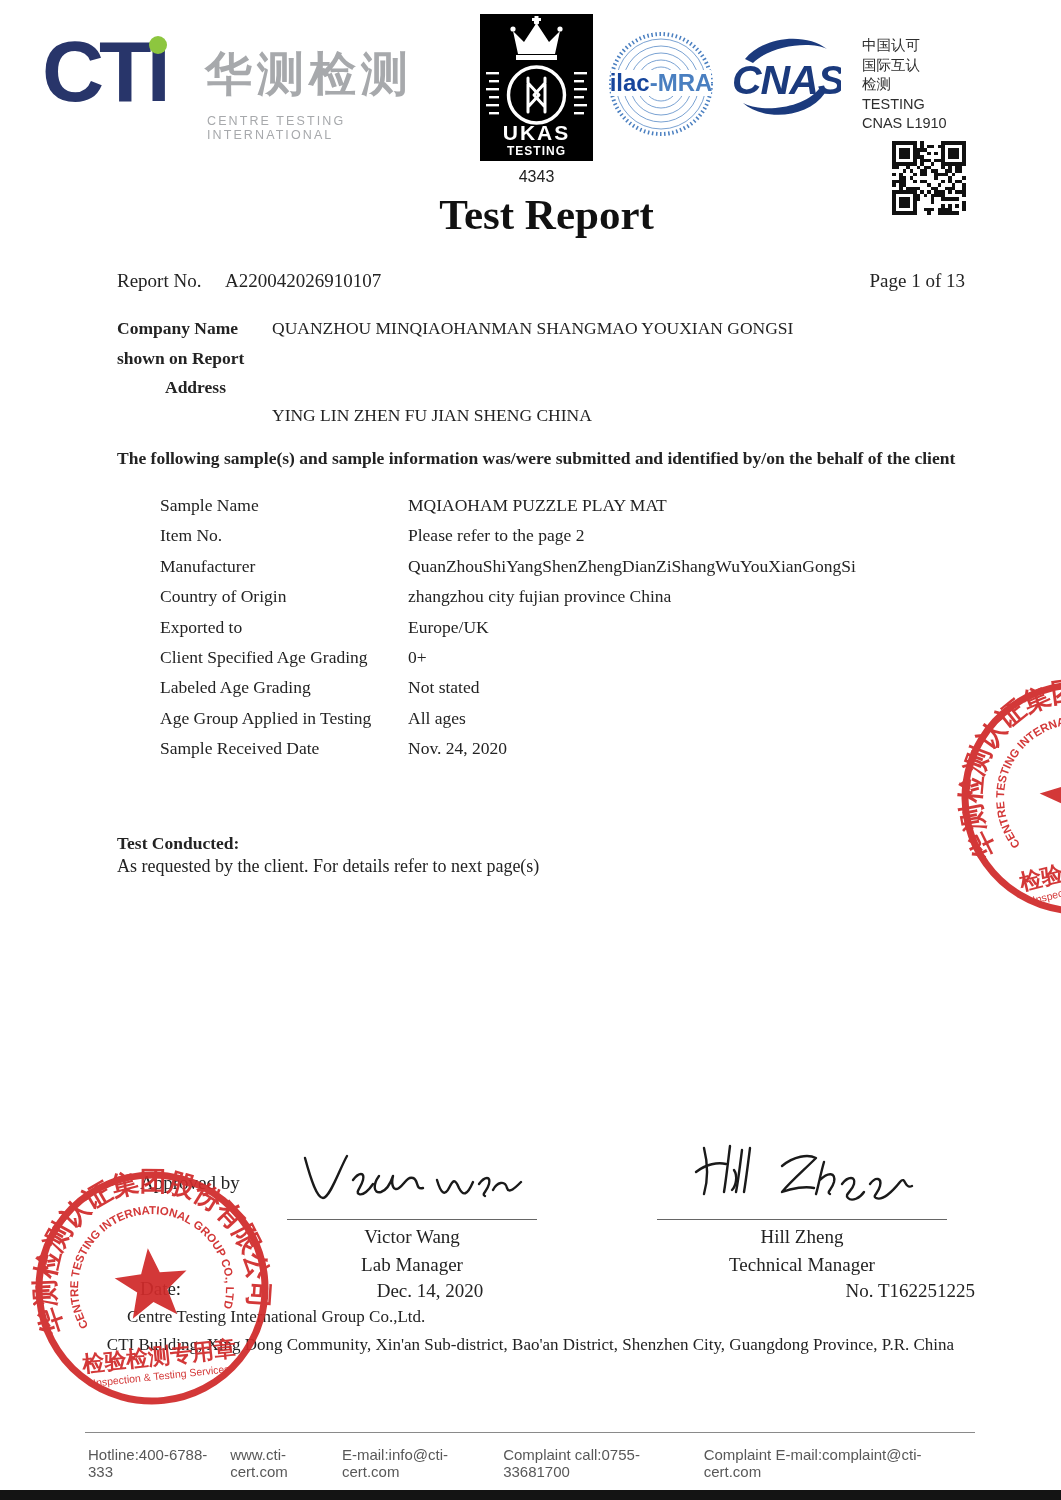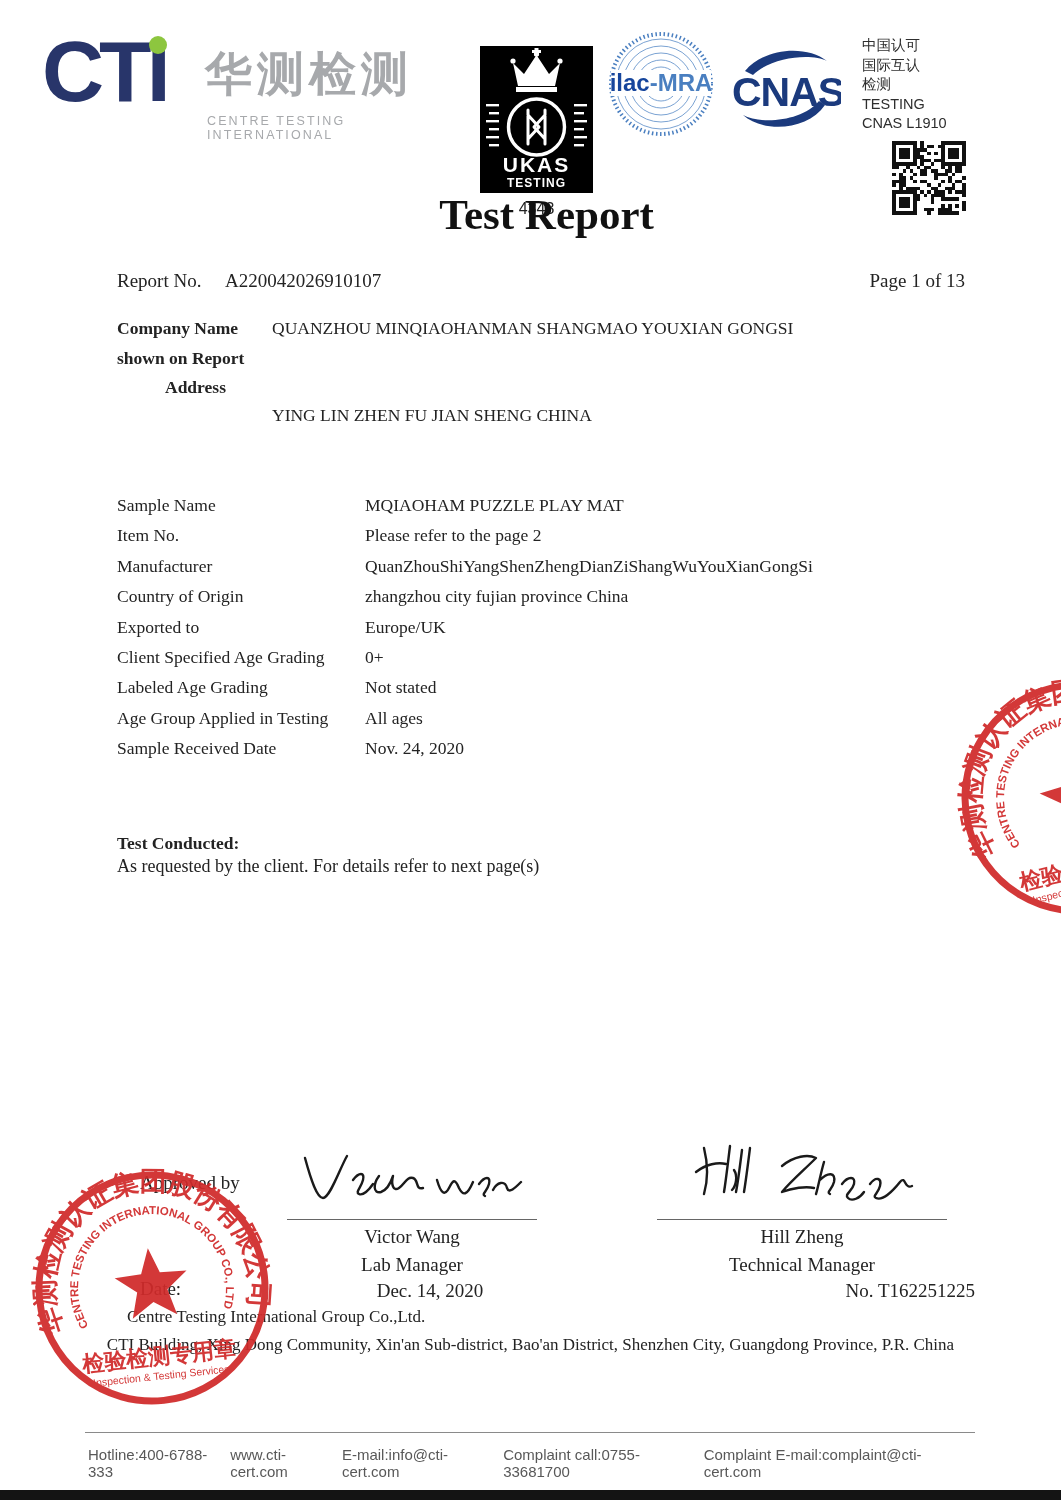--- a/index.html
+++ b/index.html
@@ -9,25 +9,25 @@
   
   .cti-logo{position:absolute;left:42px;top:30px;width:400px;height:110px;}
   .cti-text{position:absolute;left:0;top:-14px;font-family:"Liberation Sans","DejaVu Sans",sans-serif;
             font-weight:800;font-size:86px;line-height:110px;letter-spacing:-5px;color:#28356a;}
   .cti-dot{position:absolute;left:107px;top:6px;width:18px;height:18px;border-radius:50%;background:#8dc63f;}
   .cti-cn{position:absolute;left:163px;top:18px;font-size:47px;line-height:52px;letter-spacing:5px;
           color:#a7a9ac;font-weight:600;font-family:"Liberation Sans","DejaVu Sans",sans-serif;}
   .cti-sub{position:absolute;left:165px;top:84px;font-family:"Liberation Sans","DejaVu Sans",sans-serif;
            font-size:12.5px;letter-spacing:2.1px;color:#a7a9ac;font-weight:500;}
 
-  .ukas-block{position:absolute;left:480px;top:14px;width:113px;text-align:center;margin-top:32px;}
+  .ukas-block{position:absolute;left:480px;top:14px;width:113px;text-align:center;}
   .ukas-num{font-family:"Liberation Sans","DejaVu Sans",sans-serif;font-size:16px;color:#222;margin-top:3px;}
 
   .ilac-block{position:absolute;left:607px;top:30px;}
-  .cnas-block{position:absolute;left:729px;top:44px;}
+  .cnas-block{position:absolute;left:729px;top:32px;font-style:italic;}
 
   .accred{position:absolute;left:862px;top:36px;font-family:"Liberation Sans","DejaVu Sans",sans-serif;
           font-size:14.5px;line-height:19.5px;color:#2e2e2e;}
 
   .qr{position:absolute;left:892px;top:141px;width:74px;height:74px;display:grid;
       grid-template-columns:repeat(21,1fr);grid-template-rows:repeat(21,1fr);background:#fff;}
   .qr-cell{background:#fff;}
   .qr-cell.dark{background:#111;}
 
   
@@ -40,21 +40,21 @@
   
   .co-label{position:absolute;left:117px;font-weight:700;font-size:17.5px;}
   .co-value{position:absolute;left:272px;font-size:17.5px;}
 
   
   .intro{position:absolute;left:117px;top:446px;width:848px;font-weight:700;font-size:17.5px;line-height:25px;}
 
   
   .fields{position:absolute;left:117px;top:495px;}
   .field-row{display:flex;height:30.4px;align-items:flex-start;font-size:17.5px;}
-  .field-label{width:248px;flex:0 0 248px;}
+  .field-label{width:248px;flex:0 0 248px;margin-left:43px;}
   .field-value{white-space:nowrap;}
 
   
   .tc-head{position:absolute;left:117px;top:833px;font-weight:700;font-size:17.5px;}
   .tc-body{position:absolute;left:117px;top:856px;font-size:18px;}
 
   
   .sig-label{position:absolute;font-size:19px;}
   .sig-svg{position:absolute;}
   .sig-line{position:absolute;height:1px;background:#666;}
@@ -605,20 +605,21 @@
     <span class="meta-no">A220042026910107</span>
     <span class="meta-page">Page 1 of 13</span>
   </div>
 
   <div class="co-label" style="top:318px;">Company Name</div>
   <div class="co-value" style="top:318px;">QUANZHOU MINQIAOHANMAN SHANGMAO YOUXIAN GONGSI</div>
   <div class="co-label" style="top:348px;">shown on Report</div>
   <div class="co-label" style="top:377px;margin-left:48px;">Address</div>
   <div class="co-value" style="top:405px;font-weight:400;">YING LIN ZHEN FU JIAN SHENG CHINA</div>
 
+  <div class="intro">The following sample(s) and sample information was/were submitted and identified by/on the behalf of the client</div>
 
   <div class="fields">
     <div class="field-row">
       <div class="field-label">Sample Name</div>
       <div class="field-value">MQIAOHAM PUZZLE PLAY MAT</div>
     </div>
     <div class="field-row">
       <div class="field-label">Item No.</div>
       <div class="field-value">Please refer to the page 2</div>
     </div>

